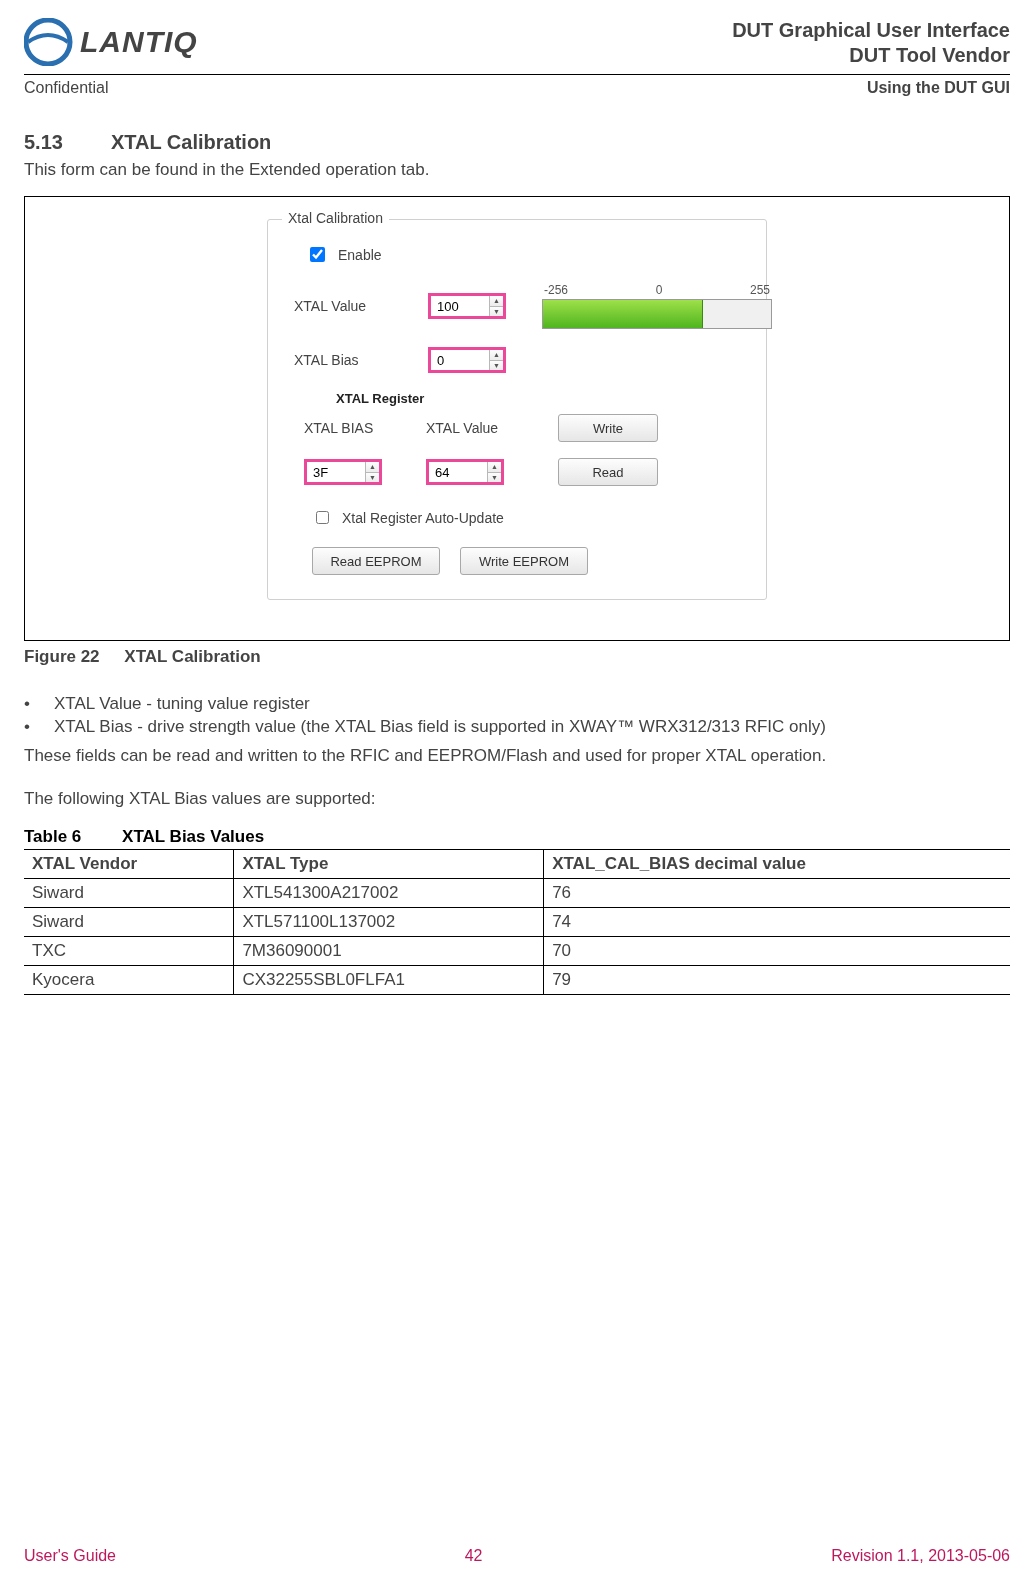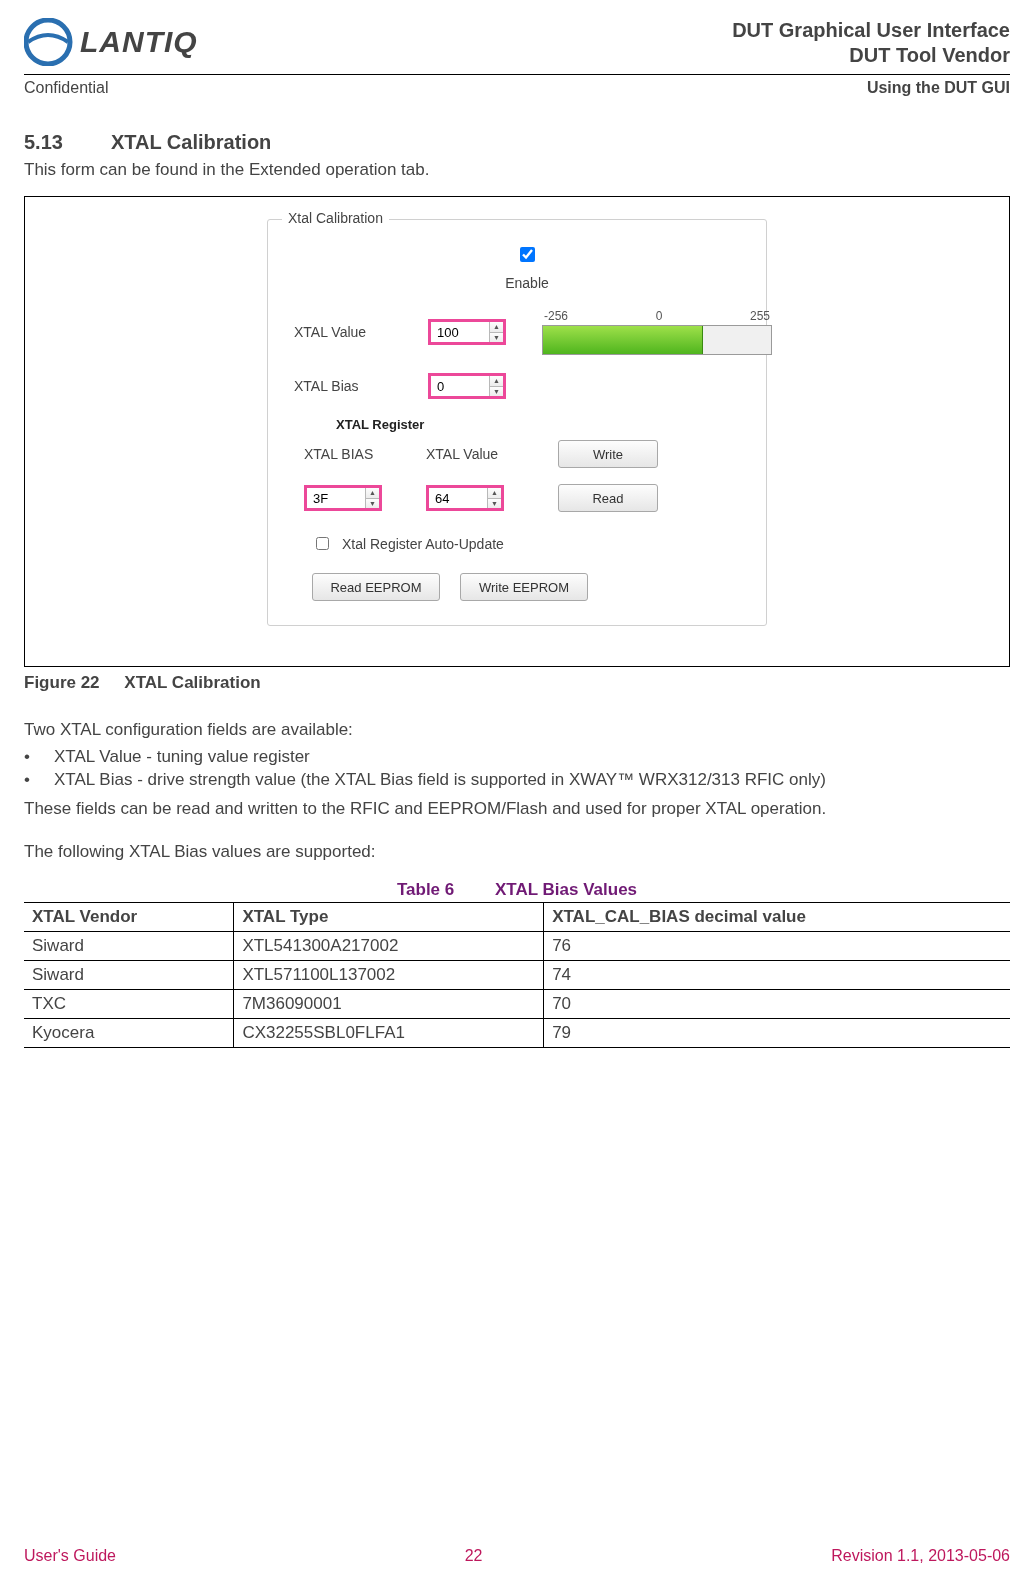--- a/index.html
+++ b/index.html
@@ -84,21 +84,20 @@
     font-size: 14px;
     color: #444;
   }
   .enable-row {
     display: flex;
     align-items: center;
     gap: 10px;
     margin: 4px 0 18px 12px;
     font-size: 14px;
     color: #444;
-    flex-direction: column;
   }
   .enable-row input[type=checkbox] {
     width: 15px; height: 15px;
   }
   .form-row {
     display: grid;
     grid-template-columns: 120px 100px 1fr;
     align-items: center;
     gap: 14px;
     margin-bottom: 18px;
@@ -208,23 +207,22 @@
     margin-bottom: 26px;
   }
   .fig-caption span:first-child { margin-right: 20px; }
   .body-text { font-size: 17px; color: #444; line-height: 1.35; }
   .bullet-list { margin: 4px 0 6px 0; }
   .bullet-row { display: flex; gap: 22px; font-size: 17px; color: #444; line-height: 1.35; }
   .bullet-row .dot { width: 8px; }
   .tbl-caption {
     font-weight: bold;
     font-size: 17px;
-    color: #701a75;
+    color: #000000;
     margin: 16px 0 2px 0;
-    text-align: center;
   }
   .tbl-caption span:first-child { margin-right: 36px; }
   table.data {
     width: 100%;
     border-collapse: collapse;
     font-size: 17px;
     color: #444;
   }
   table.data th, table.data td {
     border-top: 1.2px solid #000;
@@ -351,21 +349,20 @@
       <button class="wbtn wide">Write EEPROM</button>
     </div>
   </div>
 </div>
 
 <div class="fig-caption">
   <span>Figure 22</span>
   <span>XTAL Calibration</span>
 </div>
 
-<div class="body-text">Two XTAL configuration fields are available:</div>
 <div class="bullet-list">
   <div class="bullet-row">
         <span class="dot">•</span>
         <span>XTAL Value - tuning value register</span>
       </div>
   <div class="bullet-row">
         <span class="dot">•</span>
         <span>XTAL Bias - drive strength value (the XTAL Bias field is supported in XWAY™ WRX312/313 RFIC only)</span>
       </div>
 </div>
@@ -403,17 +400,17 @@
         <tr>
           <td>Kyocera</td>
           <td>CX32255SBL0FLFA1</td>
           <td>79</td>
         </tr>
       </tbody>
 </table>
 
 <div class="footer">
   <span>User's Guide</span>
-  <span>22</span>
+  <span>42</span>
   <span>Revision 1.1, 2013-05-06</span>
 </div>
 
 </div>
 
 </body></html>

